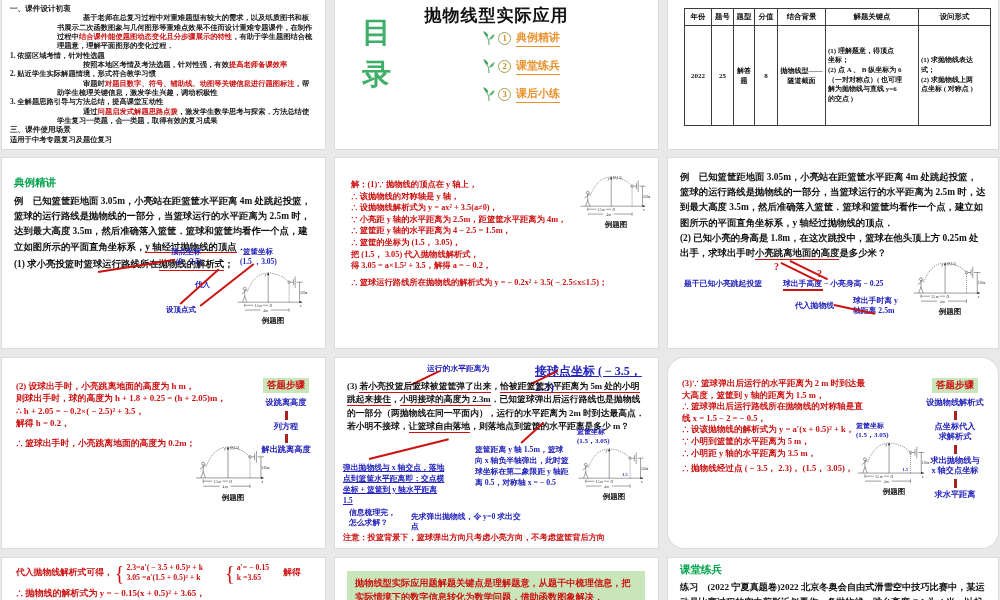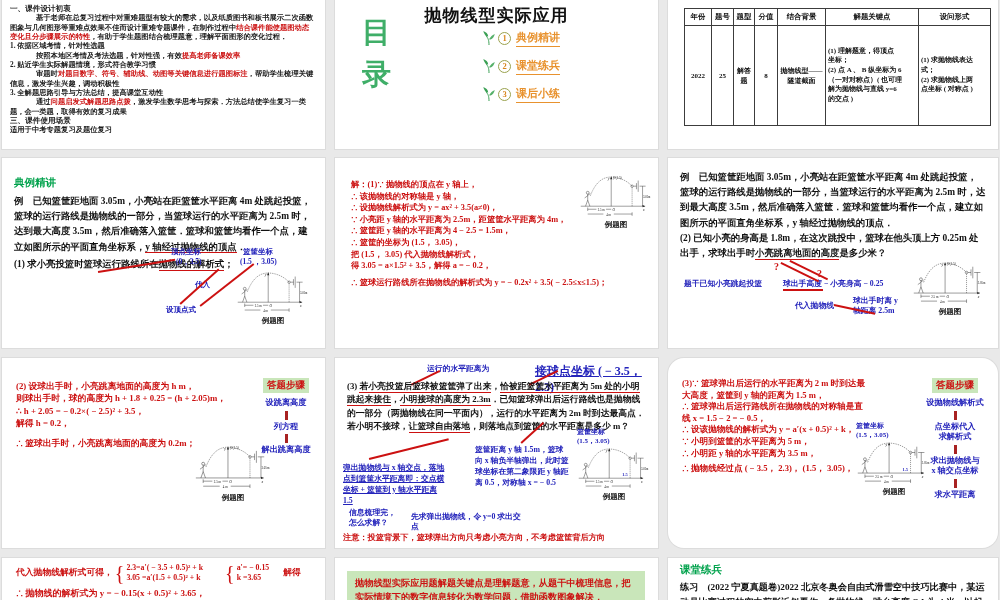--- a/index.html
+++ b/index.html
@@ -15,21 +15,21 @@
   .pre{white-space:pre-line;}
   .rl{color:var(--red);font-weight:bold;white-space:nowrap;}
   .heading-green{color:var(--green);font-weight:bold;font-family:"Liberation Sans","DejaVu Sans",sans-serif;}
   .seg-red{color:var(--red);}
   .seg-u{border-bottom:1.2px solid var(--red);padding-bottom:0.5px;}
   .rline{position:absolute;height:1.5px;background:var(--red);transform-origin:0 50%;}
   .qmark{position:absolute;color:var(--red);font-weight:bold;font-size:10px;}
   
   .intro-body{padding:4px 10px 0 8px;font-size:7.3px;line-height:9.35px;color:#1a1a1a;font-weight:bold;}
   .intro-sec{font-size:7.6px;font-weight:bold;}
-  .intro-p{text-indent:26px;}
+  .intro-p{text-indent:26px;margin-left:47px;}
   
   .cover-title{position:absolute;left:0;right:0;top:4px;text-align:center;font-size:17px;font-weight:bold;
     font-family:"Liberation Sans","DejaVu Sans",sans-serif;color:#111;letter-spacing:1px;}
   .toc-char{position:absolute;left:27px;color:#3fae68;font-size:29px;line-height:31px;font-weight:bold;
     font-family:"Liberation Sans","DejaVu Sans",sans-serif;}
   .toc-list{position:absolute;left:148px;top:30px;}
   .toc-item{display:flex;align-items:center;margin-bottom:11px;}
   .toc-num{display:inline-block;width:13px;height:13px;border:1px solid #9aa24e;border-radius:50%;
     color:#d8871f;font-size:8.5px;line-height:11px;text-align:center;font-weight:bold;margin:0 5px 0 3px;}
   .toc-label{color:var(--orange);font-weight:bold;font-size:11px;border-bottom:1.6px solid var(--orange);

